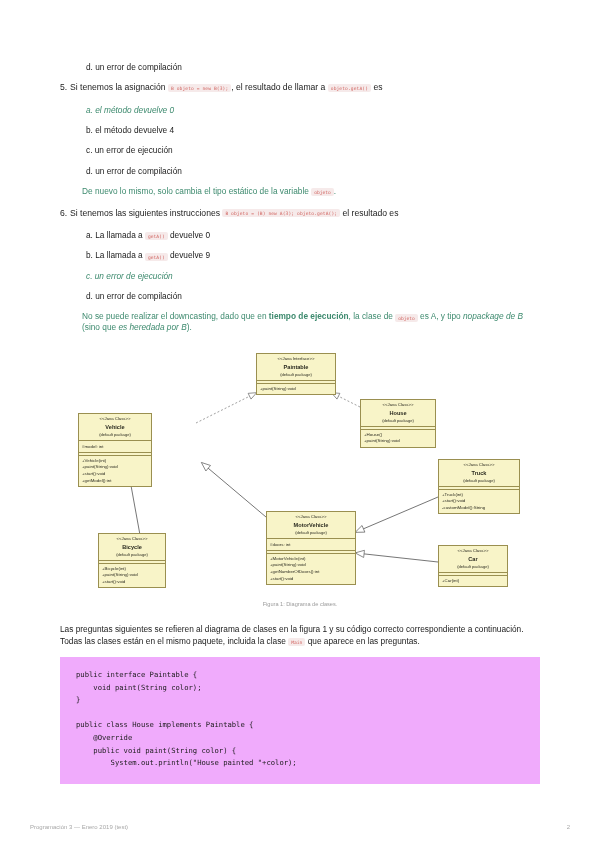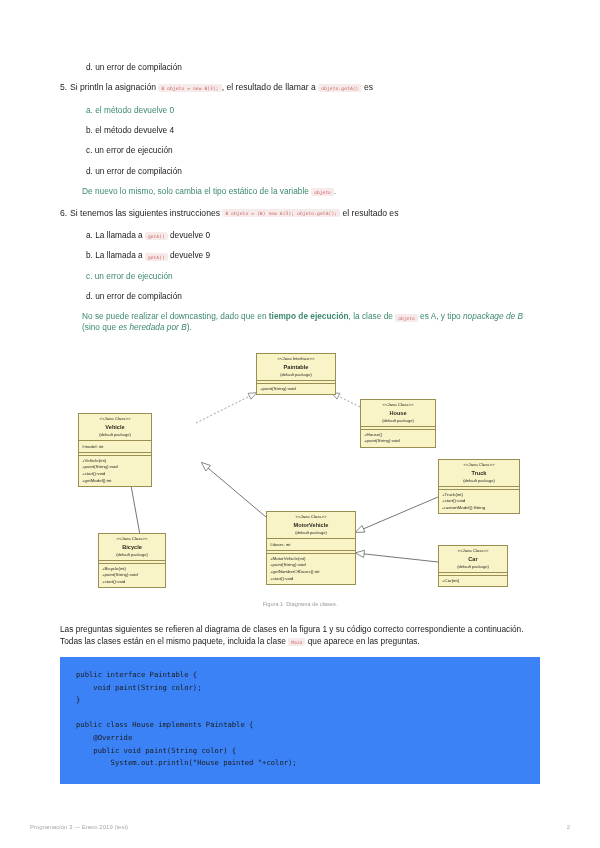--- a/index.html
+++ b/index.html
@@ -27,21 +27,21 @@
   }
 
   
   .opt-line {
     font-size: 8.3px;
     line-height: 1.25;
     margin: 0 0 10px 0;
     padding-left: 26px;
     color: #1b1b1b;
   }
-  .opt-line.green { color: #3d8a6e; }
+  .opt-line.green { color: #3d8a6e; font-style: italic; }
   .expl {
     font-size: 8.3px;
     line-height: 1.3;
     color: #3d8a6e;
     margin: 0 0 11px 0;
     padding-left: 22px;
   }
   .expl b { font-weight: bold; color: #3d8a6e; }
   .expl i { font-style: italic; }
 
@@ -137,21 +137,21 @@
   }
 
   
   .para {
     font-size: 8.3px;
     line-height: 1.45;
     margin: 16px 0 0 0;
     color: #1b1b1b;
   }
   pre.code {
-    background: #3b82f6;
+    background: #f0abfc;
     margin: 10px 0 0 0;
     padding: 12px 16px 14px 16px;
     font-family: "DejaVu Sans Mono", monospace;
     font-size: 7.2px;
     line-height: 1.75;
     color: #1b1b1b;
     white-space: pre;
     overflow: hidden;
     box-sizing: border-box;
   }
@@ -173,21 +173,21 @@
 <body>
 
 <div class="page">
   <div class="content">
 
     <p class="opt-line">d. un error de compilación</p>
 
     <div class="q">
       <span class="num">5.</span>
       <span class="q-body">
-        <span>Si println la asignación</span>
+        <span>Si tenemos la asignación</span>
         <code class="c">B objeto = new B(3);</code><span>, el resultado de llamar a</span>
         <code class="c">objeto.getA()</code>
         <span>es</span>
       </span>
     </div>
     <p class="opt-line green">a. el método devuelve 0</p>
     <p class="opt-line">b. el método devuelve 4</p>
     <p class="opt-line">c. un error de ejecución</p>
     <p class="opt-line">d. un error de compilación</p>
     <p class="expl">

